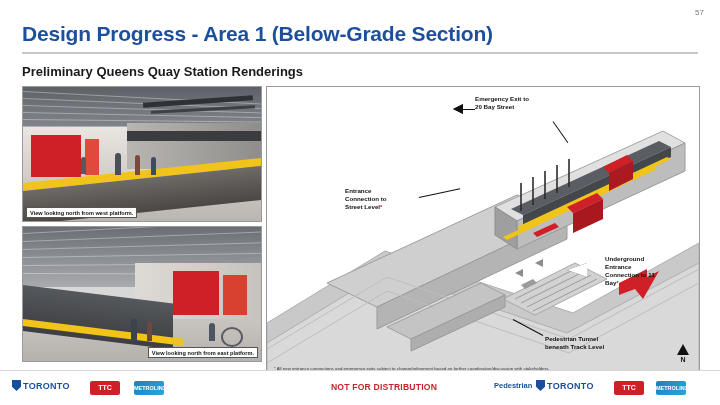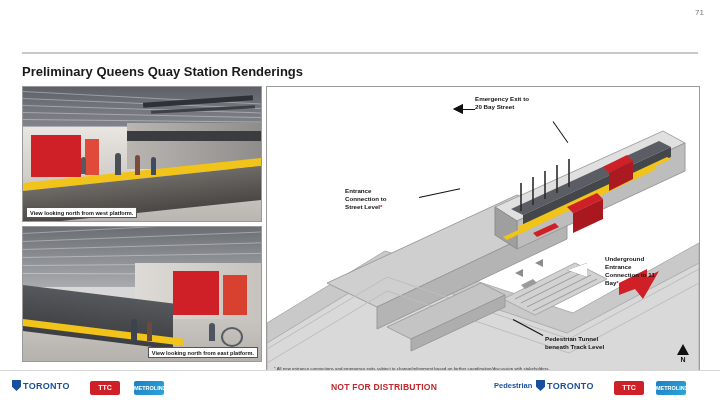--- a/index.html
+++ b/index.html
@@ -267,22 +267,23 @@
   .logo-wf {
     position: absolute; top: 10px;
     font-size: 7.5px; font-weight: bold; color: #1a4f9c;
   }
 </style>
 </head>
 <body>
 
 <div class="slide">
 
-  <div class="slide-number">71</div>
-
+  <div class="slide-number">57</div>
+
+  <div class="title">Design Progress - Area 1 (Below-Grade Section)</div>
   <div class="title-rule"></div>
   <div class="subtitle">Preliminary Queens Quay Station Renderings</div>
 
   <div class="photo photo-top">
     <div class="r1-ceiling">
       <div class="r1-ceil-line" style="left:0;top:4px;width:238px;transform:rotate(3deg)"></div>
       <div class="r1-ceil-line" style="left:0;top:11px;width:238px;transform:rotate(2.4deg)"></div>
       <div class="r1-ceil-line" style="left:0;top:18px;width:238px;transform:rotate(1.8deg)"></div>
       <div class="r1-ceil-line" style="left:0;top:25px;width:238px;transform:rotate(1.2deg)"></div>
       <div class="r1-ceil-line" style="left:0;top:32px;width:238px;transform:rotate(0.6deg)"></div>

